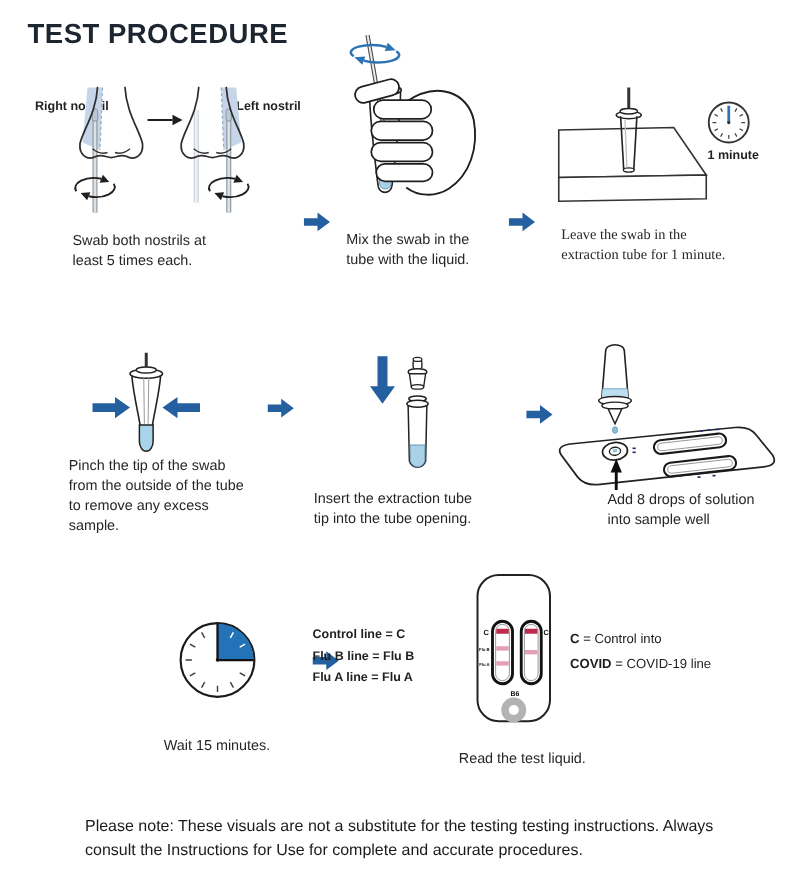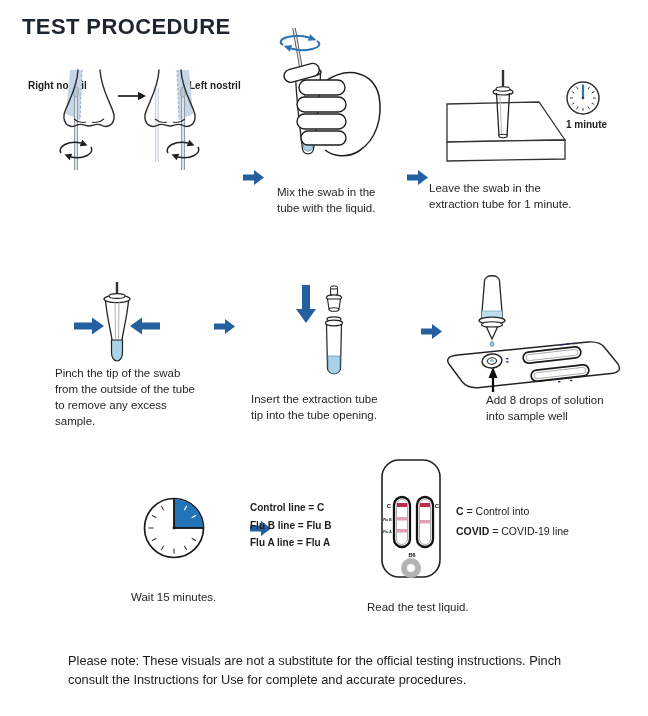--- a/index.html
+++ b/index.html
@@ -78,20 +78,22 @@
       <path d="M-15,49 Q-9,54 -3,52" fill="none" stroke="#2e2e2e" stroke-width="1.1"></path>
       <path d="M15,49 Q9,54 3,52" fill="none" stroke="#2e2e2e" stroke-width="1.1"></path>
       <g transform="translate(13,80)">
         <path d="M-15,3 A15,8 0 0 1 5,-7" fill="none" stroke="#1f1f1f" stroke-width="1.5"></path>
         <polygon points="0,-3.5 7,0 0,3.5" fill="#1f1f1f" transform="translate(5,-7) rotate(22)"></polygon>
         <path d="M15,-3 A15,8 0 0 1 -5,7" fill="none" stroke="#1f1f1f" stroke-width="1.5"></path>
         <polygon points="0,-3.5 7,0 0,3.5" fill="#1f1f1f" transform="translate(-5,7) rotate(202)"></polygon>
       </g>
     </g>
   </svg>
+  <div class="caption" style="left:58px;top:186px;width:170px;">Swab both nostrils at
+least 5 times each.</div>
 
   <svg class="abs" style="left:243px;top:169px;" width="22" height="17" viewBox="0 0 22 17">
     <polygon points="0,5.5 11,5.5 11,1 21,8.5 11,16 11,11.5 0,11.5" fill="#245f9f"></polygon>
   </svg>
 
   <svg class="abs" style="left:262px;top:28px;" width="125" height="150" viewBox="0 0 125 150">
     <line x1="32" y1="0" x2="46" y2="80" stroke="#4a4a4a" stroke-width="3.4"></line>
     <line x1="32" y1="0" x2="46" y2="80" stroke="#ececec" stroke-width="1.6"></line>
     <g transform="translate(38,15)">
       <path d="M-17,2 A17,6 0 0 1 9,-5.5" fill="none" stroke="#2e74b5" stroke-width="2"></path>
@@ -142,21 +144,21 @@
           <line x1="128.7" y1="36.5" x2="131.3" y2="35"></line>
         <line x1="127" y1="30" x2="130" y2="30"></line>
           <line x1="128.7" y1="23.5" x2="131.3" y2="25"></line>
         <line x1="133.5" y1="18.7" x2="135" y2="21.3"></line>
       </g>
       <line x1="140" y1="30" x2="140" y2="16.5" stroke="#2e74b5" stroke-width="2.2"></line>
       <circle cx="140" cy="30" r="1.3" fill="#333"></circle>
     </g>
   </svg>
   <div class="timer-label" style="left:566px;top:119px;">1 minute</div>
-  <div class="caption" style="left:429px;top:181px;width:185px;">Leave the swab in the
+  <div class="caption" style="left:449px;top:181px;width:185px;font-family:Liberation Serif, serif;">Leave the swab in the
 extraction tube for 1 minute.</div>
 
   <svg class="abs" style="left:72px;top:282px;" width="100" height="92" viewBox="0 0 100 92">
     <line x1="45" y1="0" x2="45" y2="16" stroke="#333" stroke-width="2.4"></line>
     <ellipse cx="45" cy="17" rx="13" ry="3.6" fill="#fff" stroke="#222" stroke-width="1.3"></ellipse>
     <ellipse cx="45" cy="14" rx="8" ry="2.4" fill="#fff" stroke="#222" stroke-width="1.1"></ellipse>
     <path d="M33.5,19 C35,35 39,50 40,58" fill="none" stroke="#222" stroke-width="1.3"></path>
     <path d="M56.5,19 C55,35 51,50 50,58" fill="none" stroke="#222" stroke-width="1.3"></path>
     <line x1="43" y1="20" x2="43.5" y2="57" stroke="#999" stroke-width="0.8"></line>
     <line x1="47" y1="20" x2="46.5" y2="57" stroke="#999" stroke-width="0.8"></line>
@@ -302,16 +304,16 @@
       <span>= Control into</span>
     </div>
     <div>
       <span class="lg-key">COVID</span>
       <span>= COVID-19 line</span>
     </div>
   </div>
 
   <div class="caption" style="left:367px;top:600px;width:140px;">Read the test liquid.</div>
 
-  <div class="note">Please note: These visuals are not a substitute for the official testing instructions. Pinch
+  <div class="note">Please note: These visuals are not a substitute for the testing testing instructions. Always
 consult the Instructions for Use for complete and accurate procedures.</div>
 
 </div>
 
 </body></html>

